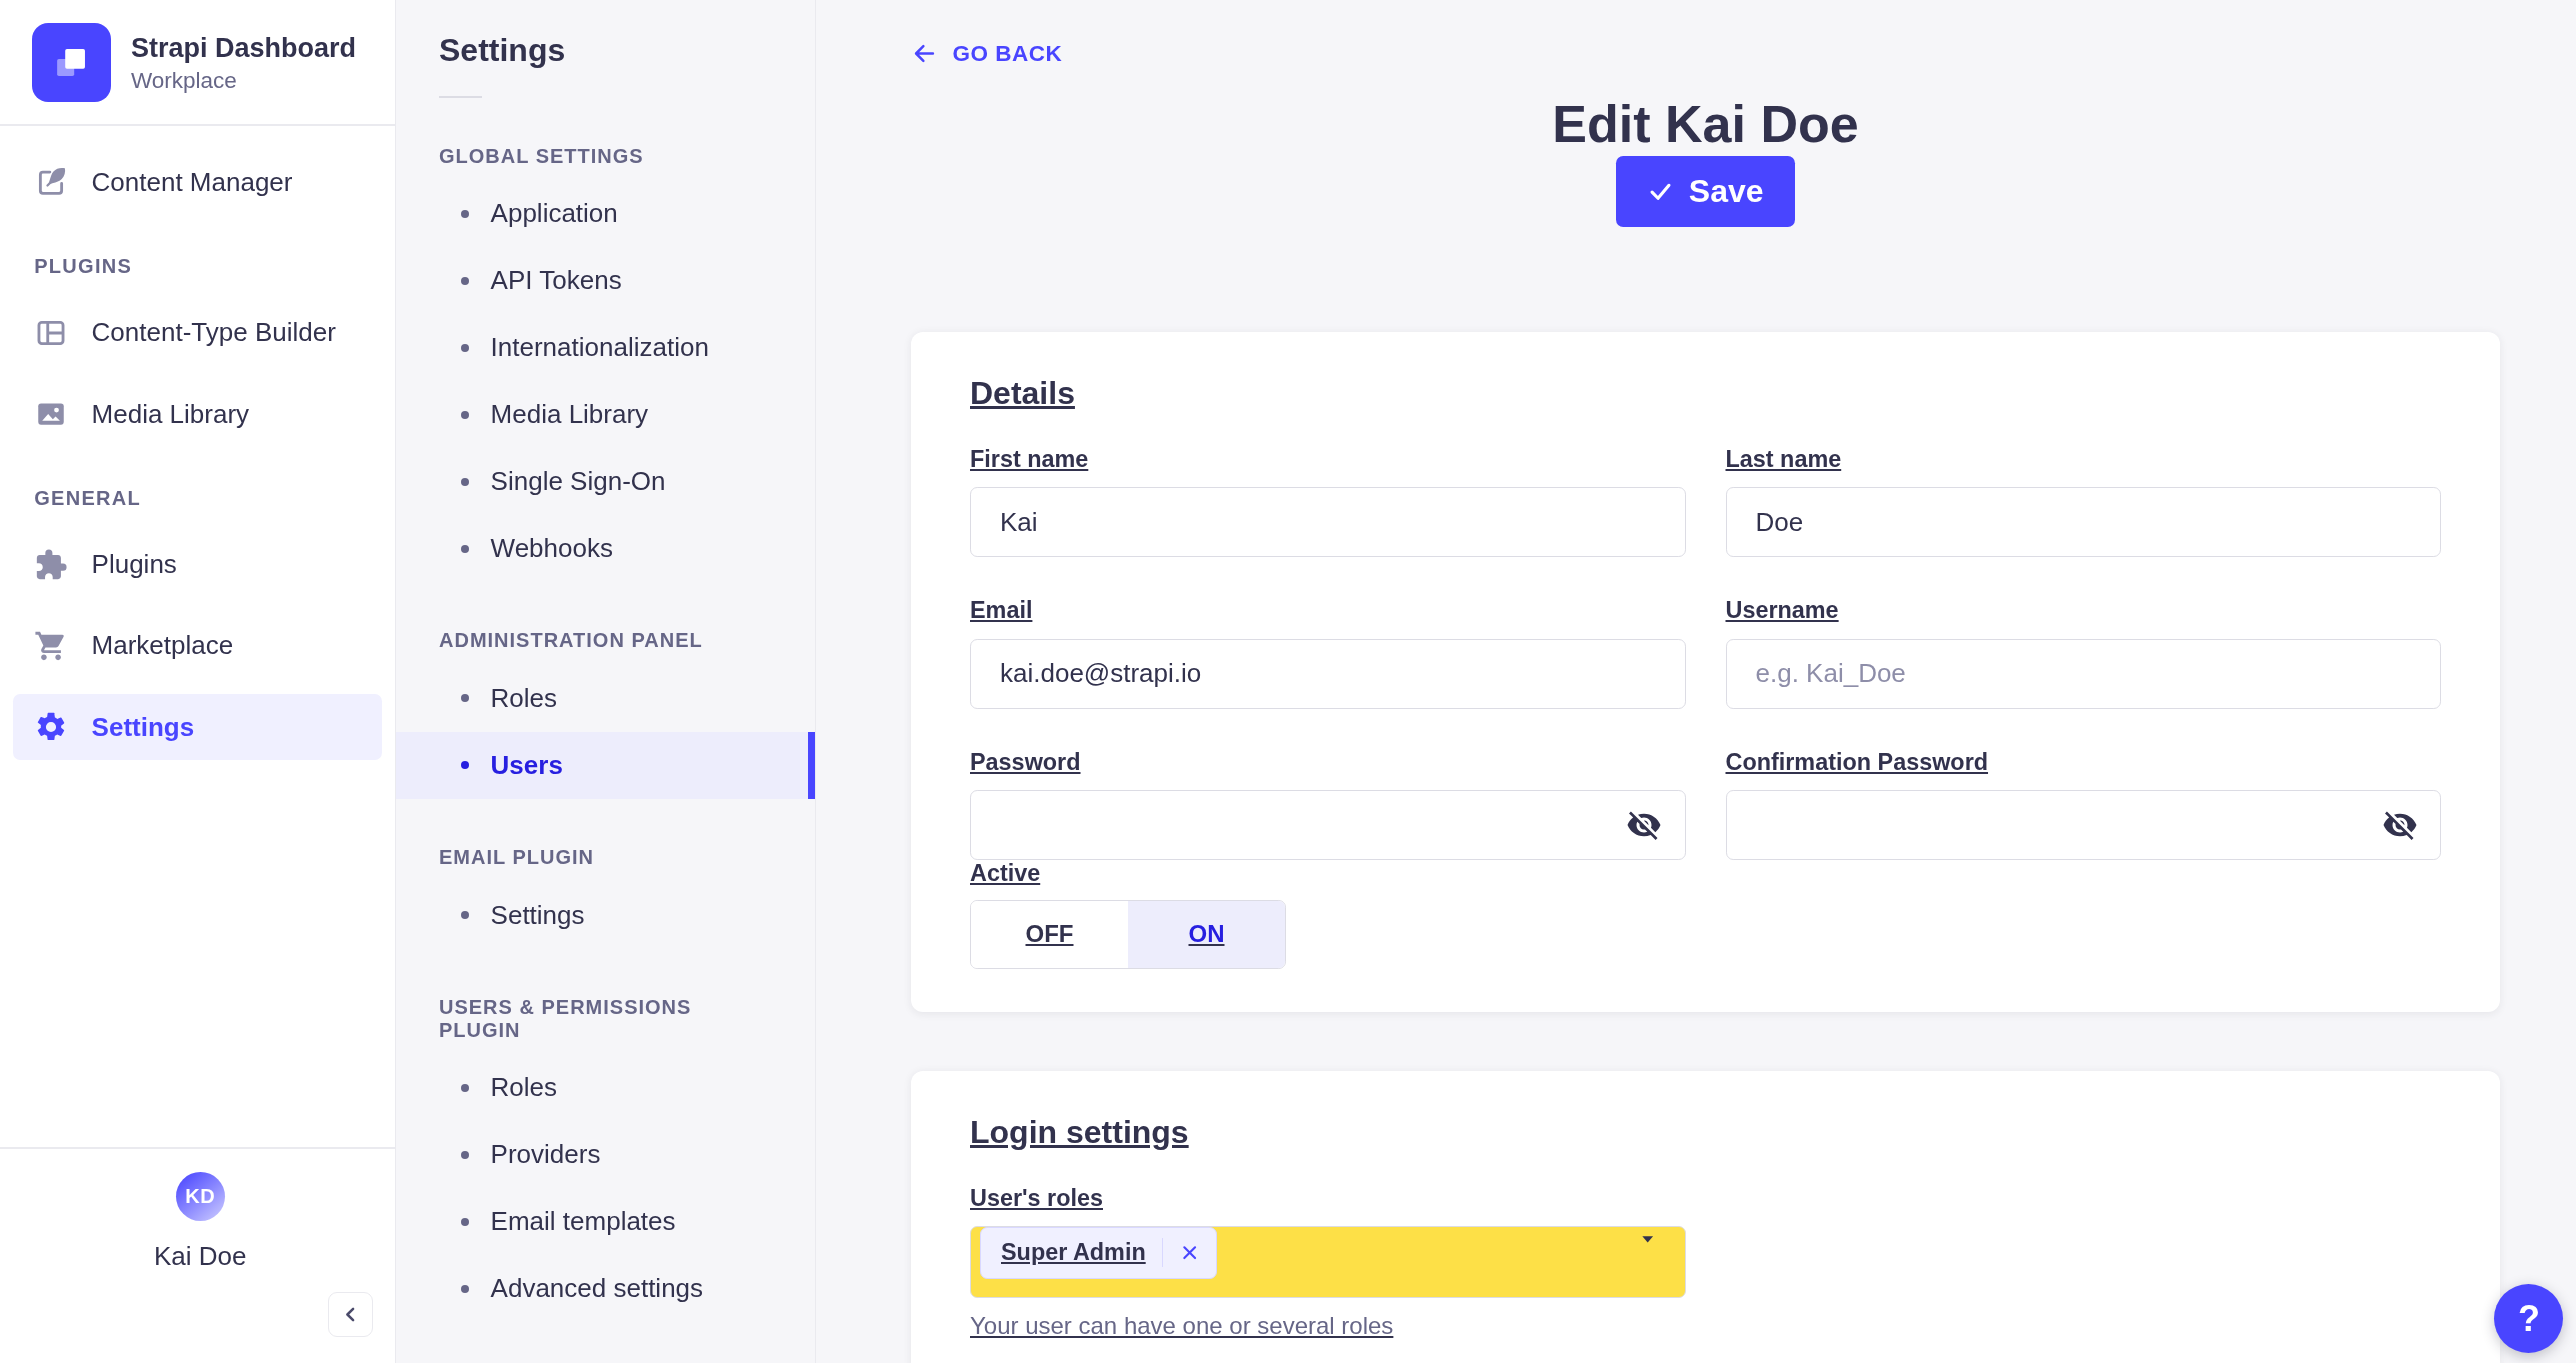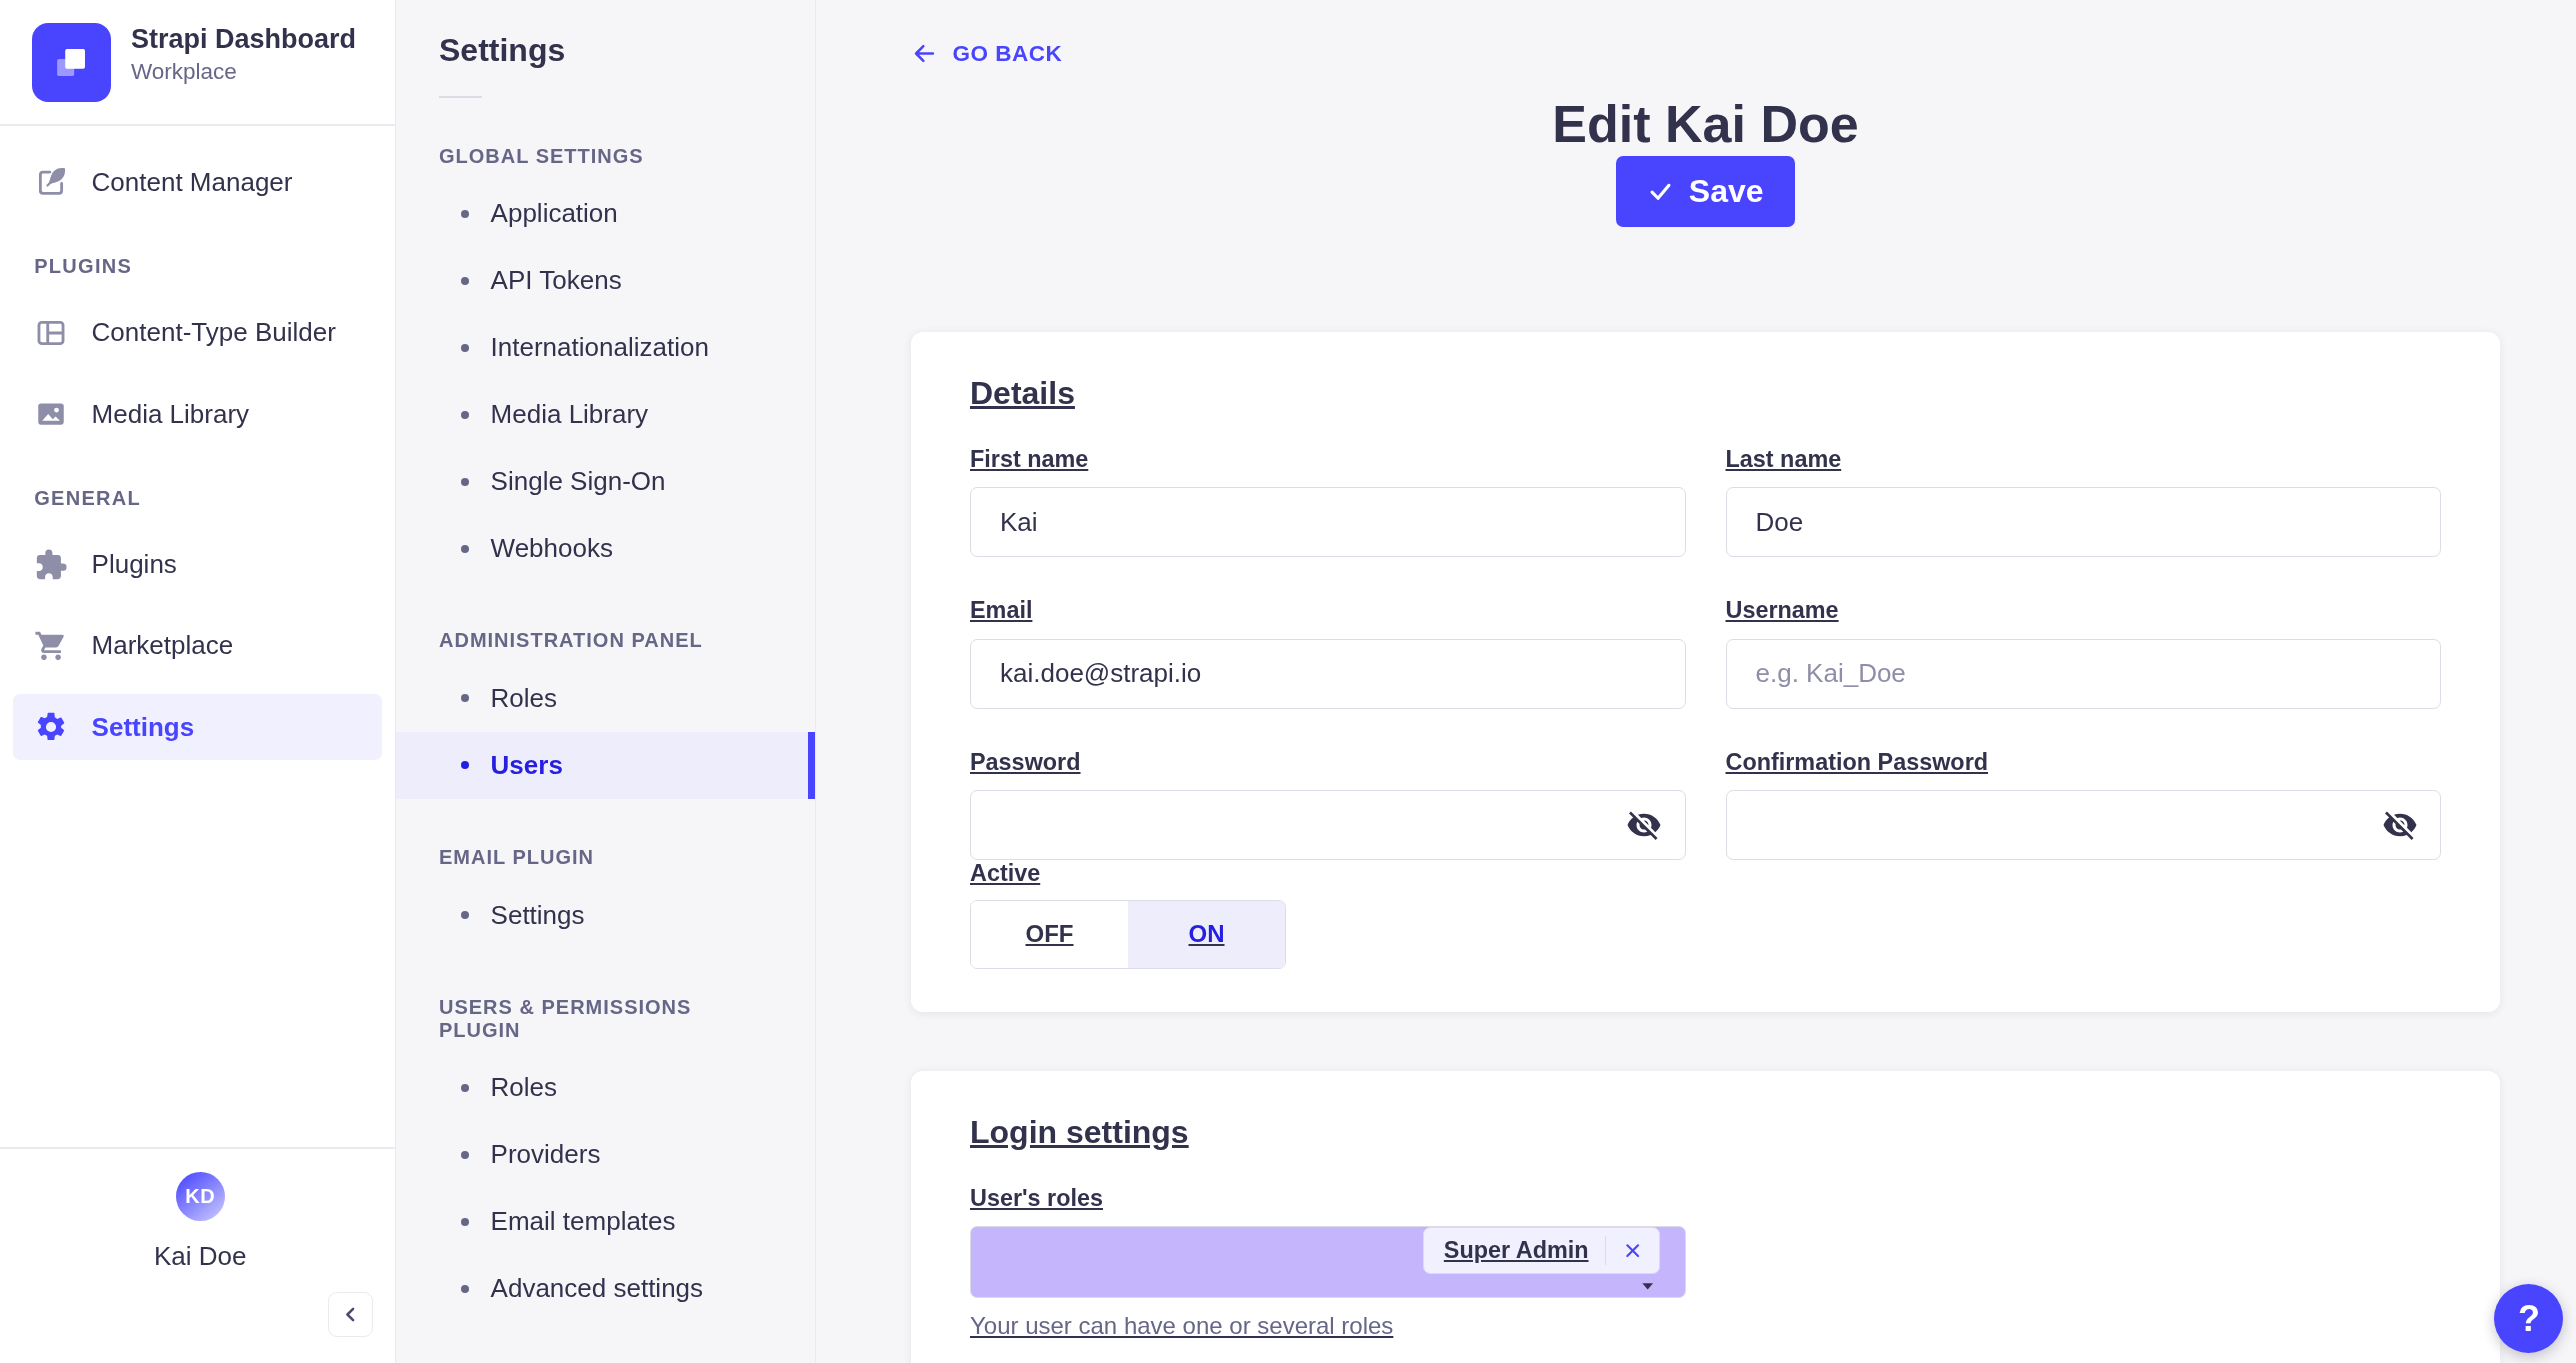--- a/index.html
+++ b/index.html
@@ -13,21 +13,21 @@
   }
 
   
   .main-sidebar {
     width:396px; min-width:396px;
     background:#FFFFFF;
     border-right:1.8px solid #EAEAEF;
     display:flex; flex-direction:column;
     height:1364px;
   }
-  .brand { display:flex; align-items:flex-start; gap:20px; padding:23.4px 20px 21.6px 32px; }
+  .brand { display:flex; align-items:center; gap:20px; padding:23.4px 20px 21.6px 32px; }
   .brand-logo { width:79px; height:79px; flex:0 0 auto; }
   .brand-title { font-size:27px; font-weight:700; color:#32324D; line-height:1.2; }
   .brand-sub { font-size:22.5px; color:#666687; margin-top:3.6px; }
   .h-divider { height:1.8px; background:#EAEAEF; width:100%; }
 
   .side-nav { padding:23.4px 12.6px 0; }
   .nav-item {
     display:flex; align-items:center; gap:23.4px;
     padding:16px 21.6px; border-radius:7.2px;
     font-size:26px; color:#32324D; cursor:pointer;
@@ -134,22 +134,22 @@
   .toggle-seg {
     width:157px; height:67px; display:flex; align-items:center; justify-content:center;
     font-size:24px; font-weight:700; cursor:pointer; border:none; background:#fff;
     font-family:inherit; color:#32324D;
   }
   .toggle-seg.on { background:#EDEDFC; color:#271FE0; }
 
   .roles-label { display:block; font-size:23.4px; font-weight:700; color:#32324D; margin:34px 0 14.4px; }
   .role-select {
     width:calc(50% - 20px); height:72px;
-    border:1.8px solid #DCDCE4; border-radius:7.2px; background:#c4b5fd;
-    display:flex; align-items:flex-end; padding:0 25px 0 9px; cursor:pointer;flex-direction:column;
+    border:1.8px solid #DCDCE4; border-radius:7.2px; background:#fde047;
+    display:flex; align-items:flex-start; padding:0 25px 0 9px; cursor:pointer;
   }
   .role-chip {
     display:flex; align-items:center; height:52px;
     background:#F0F0FF; border:1.8px solid #D9D8FF; border-radius:7.2px;
     padding-left:20px; font-size:23.4px; font-weight:700; color:#32324D;
   }
   .chip-divider { width:1.8px; height:29px; background:#D9D8FF; margin:0 14.4px 0 16px; }
   .chip-x { background:none; border:none; cursor:pointer; display:flex; padding:0 14.4px 0 0; }
   .caret { margin-left:auto; display:flex; }
   .helper-text { font-size:24px; color:#666687; margin-top:14.4px; }

